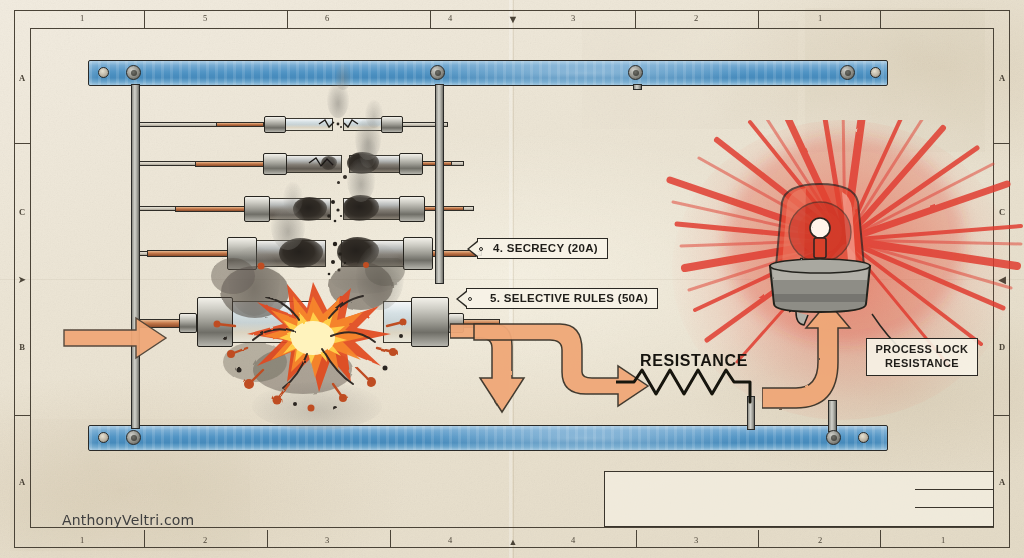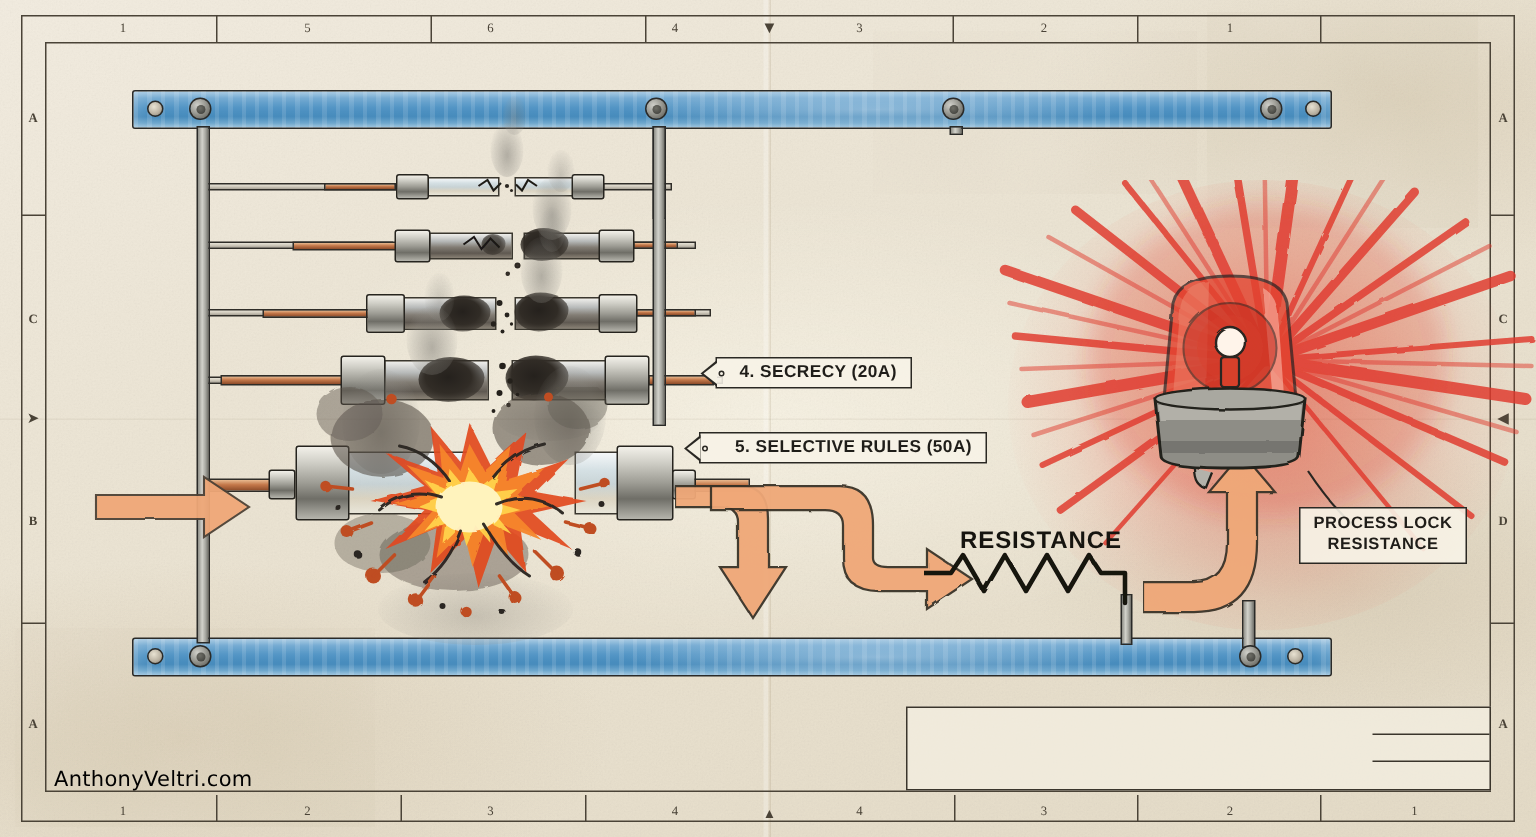--- a/index.html
+++ b/index.html
@@ -177,21 +177,21 @@
   .tb-text {
     position:absolute; font-size:12.5px; letter-spacing:.5px; color:#15130f;
     font-family:"Liberation Sans", sans-serif; font-weight:600; white-space:nowrap;
   }
   .tb-schema { text-decoration: underline; text-underline-offset:3px; }
   .tb-cells { position:absolute; top:0; bottom:0; right:0; }
   .tb-cell { position:absolute; left:0; right:0; border-bottom:1.6px solid #3a352c; }
 
   .signature {
     position:absolute; font-family:"DejaVu Sans", sans-serif; font-size:14px;
-    color:#000000; letter-spacing:.2px; z-index:12;
+    color:#404040; letter-spacing:.2px; z-index:12;margin-left:26px;
   }
 
   .resist-label {
     position:absolute; font-size:16px; font-weight:600; letter-spacing:.6px;
     color:#16140f; z-index:11;
   }
 </style>
 </head>
 <body>
 

